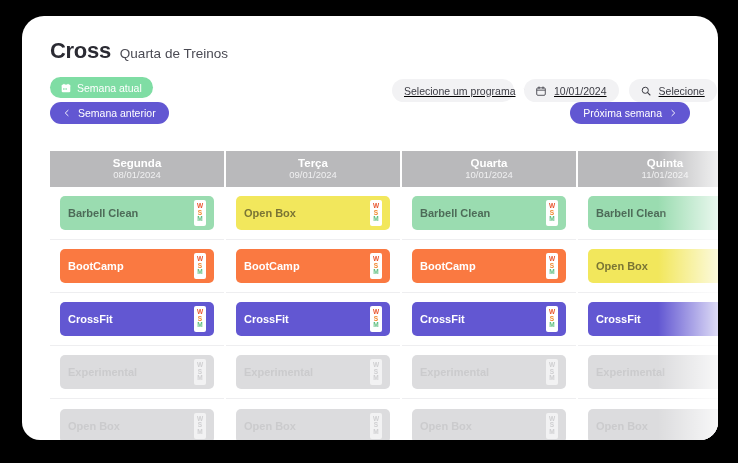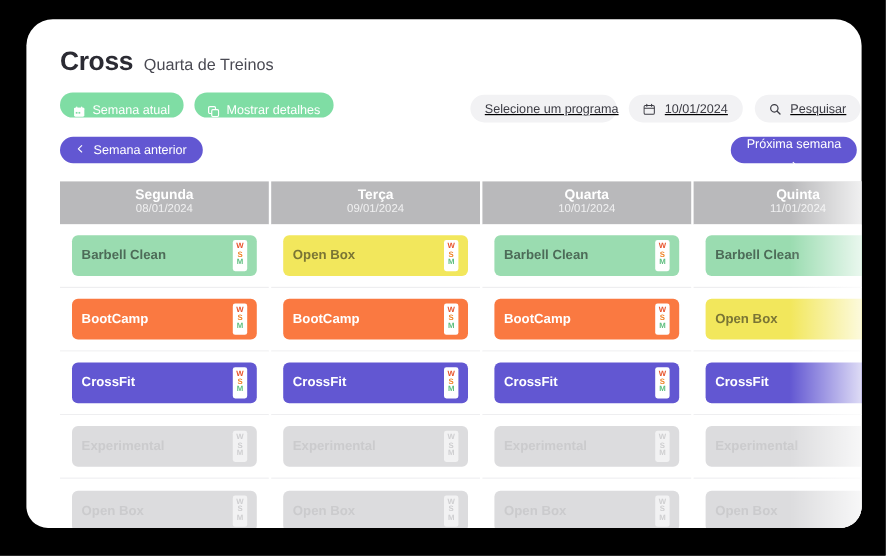--- a/index.html
+++ b/index.html
@@ -24,21 +24,21 @@
     overflow: hidden;
   }
 
   
   .title-row { display: flex; align-items: baseline; gap: 9px; }
   .title-main { font-size: 22px; font-weight: bold; color: #2b2b33; letter-spacing: -.3px; }
   .title-sub { font-size: 13.5px; color: #4a4a53; }
 
   .chip-row { display: flex; gap: 9px; margin-top: 13px; align-items: center; }
   .chip {
-    display: inline-flex; align-items: flex-end; gap: 6px;
+    display: inline-flex; align-items: center; gap: 6px;
     height: 21px; padding: 0 11px;
     border-radius: 11px;
     font-size: 10.5px; color: #ffffff;
     background: #7fdda4;
     border: none; cursor: pointer; white-space: nowrap;
   }
   .chip svg { display:block; }
 
   
   .ctl-row { position: absolute; left: 370px; top: 63px; display: flex; gap: 10px; align-items: center; text-decoration: underline; }
@@ -47,30 +47,30 @@
     height: 23px; padding: 0 12px;
     border-radius: 12px;
     background: #f2f2f4;
     font-size: 10.5px; color: #3c3c44;
     border: none; cursor: pointer; white-space: nowrap;
   }
   .ctl.select { width: 122px; justify-content: space-between; }
   .ctl svg { display: block; flex: none; }
 
   
-  .nav-row { position: relative; margin-top: 16px; height: 24px; }
+  .nav-row { position: relative; margin-top: 4px; height: 24px; }
   .nav-btn {
     display: inline-flex; align-items: center; gap: 7px;
     height: 22px; padding: 0 13px;
     border-radius: 11px;
     background: #6257d2;
     color: #ffffff; font-size: 10.5px;
     border: none; cursor: pointer; white-space: nowrap;
   }
-  .nav-next { position: absolute; right: 20px; top: 0; flex-direction: column; }
+  .nav-next { position: absolute; right: 44px; top: 0; }
 
   
   #grid-viewport {
     position: absolute;
     left: 28px; top: 135px;
     width: 684px; height: 289px;
     overflow: hidden;
   }
   #grid-fade {
     position: absolute; left: 28px; top: 135px;
@@ -151,29 +151,20 @@
             <rect x="1" y="2.5" width="12" height="3" rx="1.4" fill="#ffffff"></rect>
             <rect x="3.4" y="1" width="1.5" height="3" rx=".7" fill="#ffffff"></rect>
             <rect x="9.1" y="1" width="1.5" height="3" rx=".7" fill="#ffffff"></rect>
             <rect x="3" y="7.4" width="2" height="2" fill="#7fdda4"></rect>
             <rect x="6.2" y="7.4" width="2" height="2" fill="#7fdda4"></rect>
           </svg>
         </span>
         <span>Semana atual</span>
       </button>
 
-      <button class="chip">
-        <span>
-          <svg width="10" height="10" viewBox="0 0 14 14" fill="none">
-            <rect x="1.2" y="1.2" width="8" height="8" rx="1.4" stroke="#ffffff" stroke-width="1.4"></rect>
-            <rect x="4.8" y="4.8" width="8" height="8" rx="1.4" fill="#7fdda4" stroke="#ffffff" stroke-width="1.4"></rect>
-          </svg>
-        </span>
-        <span>Mostrar detalhes</span>
-      </button>
     </div>
 
     <div class="ctl-row">
       <button class="ctl select">
         <span>Selecione um programa</span>
         <span>
           <svg width="9" height="9" viewBox="0 0 12 12" fill="none">
             <path d="M2.5 4.3 L6 8 L9.5 4.3" stroke="#55555e" stroke-width="1.3" stroke-linecap="round" stroke-linejoin="round"></path>
           </svg>
         </span>
@@ -190,21 +181,21 @@
         <span>10/01/2024</span>
       </button>
 
       <button class="ctl">
         <span>
           <svg width="10" height="10" viewBox="0 0 14 14" fill="none">
             <circle cx="6" cy="6" r="4.3" stroke="#3c3c44" stroke-width="1.4"></circle>
             <path d="M9.3 9.3 L12.6 12.6" stroke="#3c3c44" stroke-width="1.5" stroke-linecap="round"></path>
           </svg>
         </span>
-        <span>Pesquisar</span>
+        <span>Selecione</span>
       </button>
     </div>
 
     <div class="nav-row">
       <button class="nav-btn">
         <span>
           <svg width="8" height="8" viewBox="0 0 12 12" fill="none">
             <path d="M7.6 2 L3.4 6 L7.6 10" stroke="#ffffff" stroke-width="1.4" stroke-linecap="round" stroke-linejoin="round"></path>
           </svg>
         </span>

